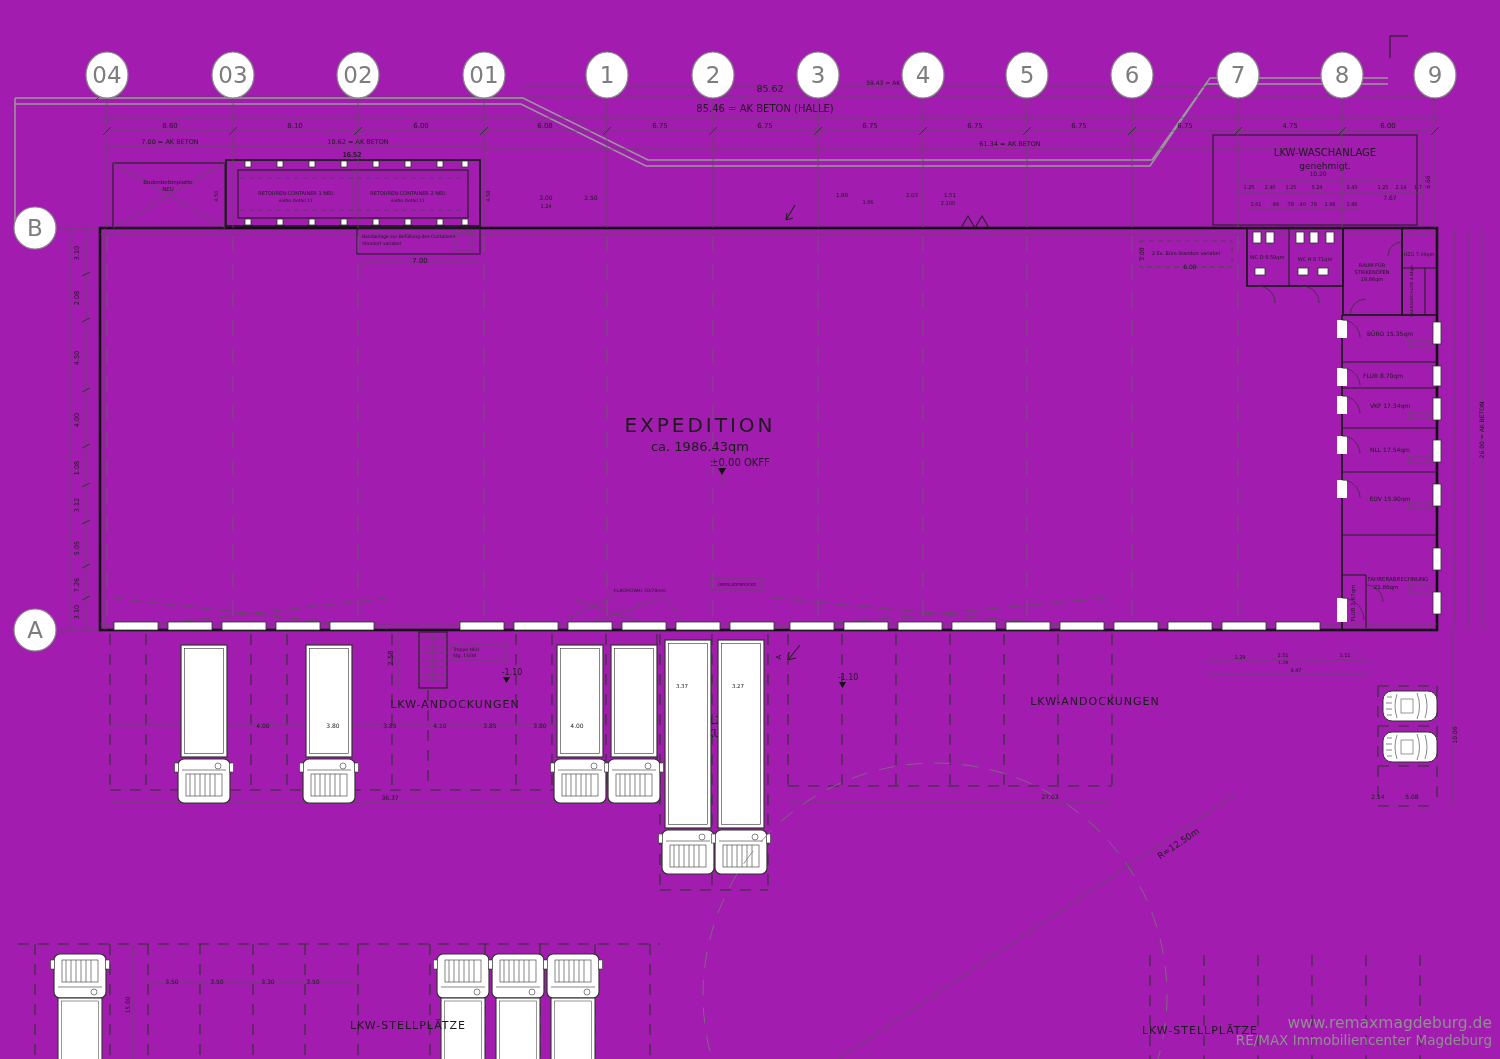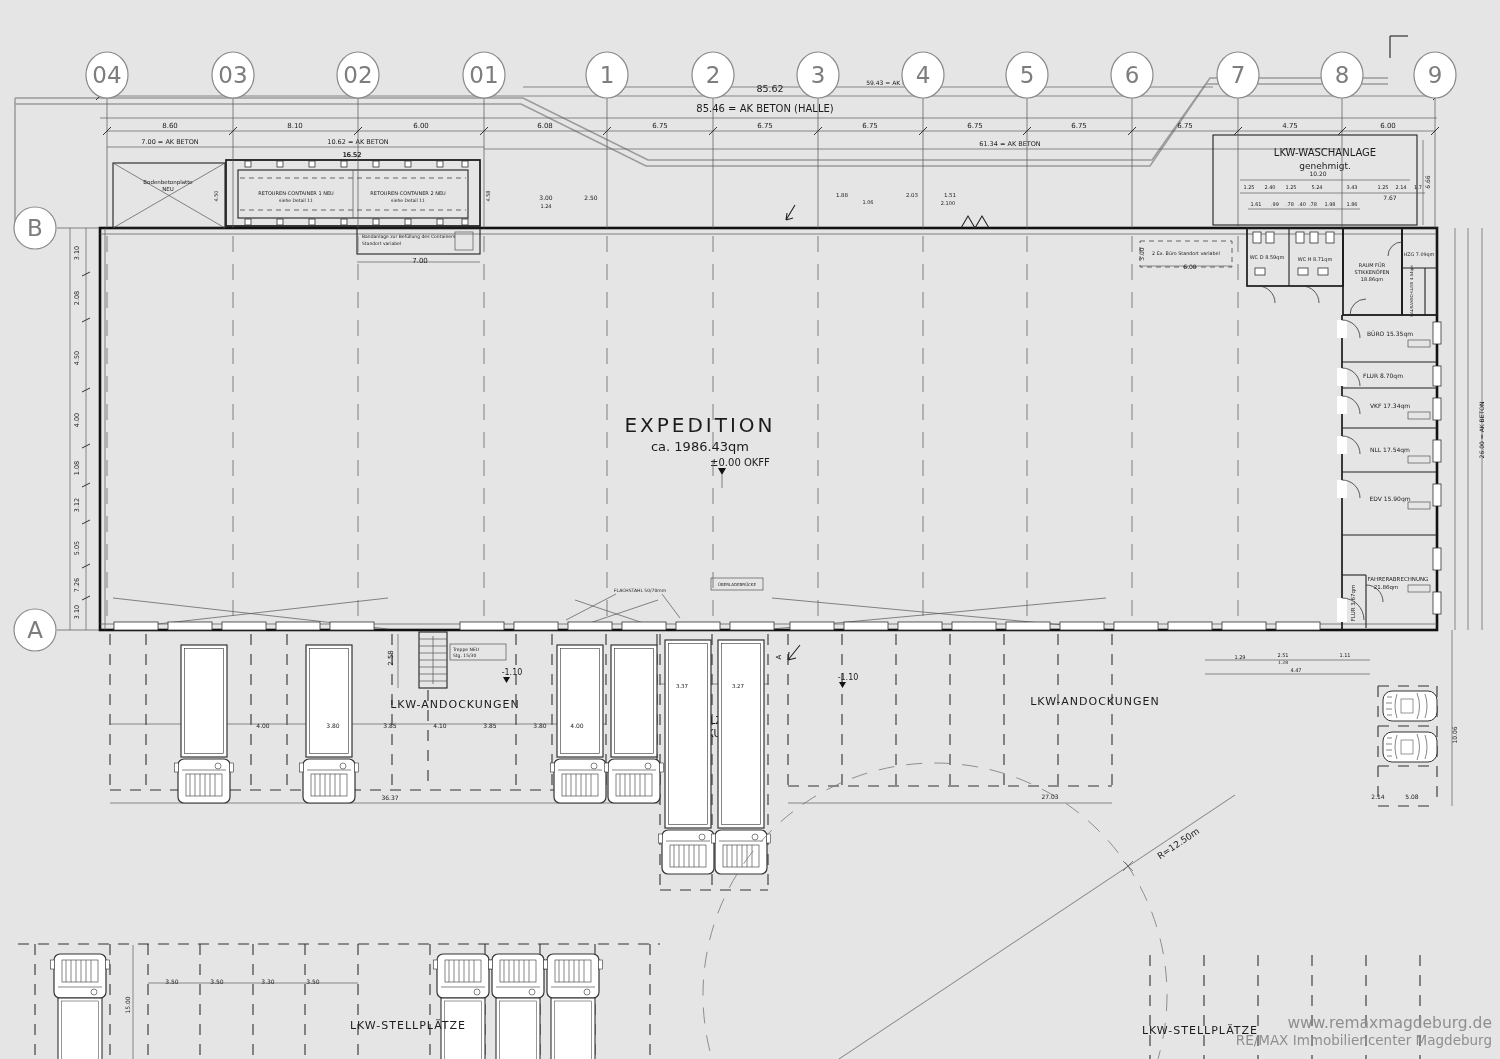--- a/index.html
+++ b/index.html
@@ -1,16 +1,16 @@
 <!DOCTYPE html>
 <html><head>
 <meta charset="utf-8">
 <style>
   html,body{margin:0;padding:0;background:#fff;}
-  .page{width:1500px;height:1059px;position:relative;background:#e5e5e5;overflow:hidden;
+  .page{width:1500px;height:1059px;position:relative;background:#a21caf;overflow:hidden;
         font-family:"DejaVu Sans",sans-serif;text-align:center;}
   svg text{font-family:"DejaVu Sans",sans-serif;fill:#1c1c1c;}
   .w2{stroke:#111;stroke-width:2.6;fill:none}
   .w15{stroke:#1a1a1a;stroke-width:1.7;fill:none}
   .w1{stroke:#222;stroke-width:1.1;fill:none}
   .thin{stroke:#555;stroke-width:.7;fill:none}
   .dim{stroke:#555;stroke-width:.65;fill:none}
   .site{stroke:#9a9a9a;stroke-width:1.5;fill:none}
   .dash{stroke:#333;stroke-width:1.1;fill:none;stroke-dasharray:11 9}
   .dashf{stroke:#444;stroke-width:.8;fill:none;stroke-dasharray:5 4}

